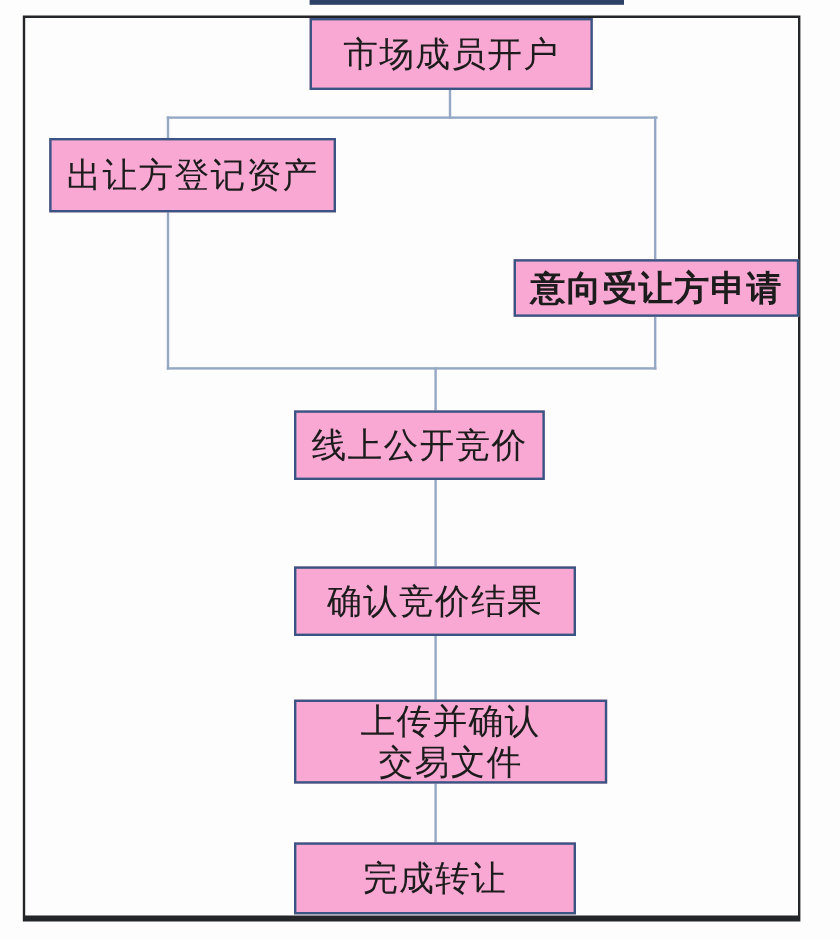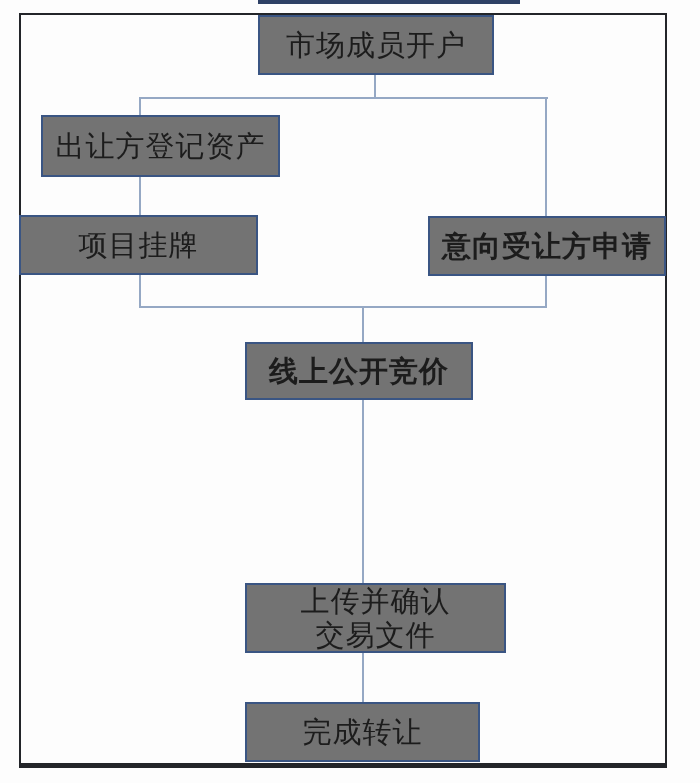--- a/index.html
+++ b/index.html
@@ -43,36 +43,36 @@
   .l-split-bar  {left:139px;top:97px; width:409px;height:2px;}
   .l-left-drop  {left:139px;top:97px; width:2px;  height:211px;}
   .l-right-drop {left:545px;top:97px; width:2px;  height:211px;}
   .l-merge-bar  {left:139px;top:306px;width:408px;height:2px;}
   .l-center-stem{left:362px;top:306px;width:2px;  height:398px;}
   
   .node{
     position:absolute;
     box-sizing:border-box;
     border:2px solid var(--box-border);
-    background:#737373;
+    background:#f9a8d4;
     color:var(--text-color);
     font-size:29px;
     letter-spacing:1px;
     display:flex;align-items:center;justify-content:center;
     text-align:center;
     white-space:pre-line;
     line-height:34px;
     z-index:2;
   }
   .node.bold{font-weight:700;}
   .n1{left:258px;top:15px; width:236px;height:60px;}
   .n2{left:19px; top:115px;width:239px;height:62px;margin-left:22px;}
   .n3{left:19px; top:215px;width:239px;height:60px;}
-  .n4{left:428px;top:216px;width:238px;height:60px;}
-  .n5{left:245px;top:342px;width:228px;height:58px;font-weight:bold;}
+  .n4{left:428px;top:216px;width:238px;height:48px;}
+  .n5{left:245px;top:342px;width:209px;height:58px;}
   .n6{left:245px;top:472px;width:235px;height:58px;}
   .n7{left:245px;top:583px;width:261px;height:70px;}
   .n8{left:245px;top:702px;width:235px;height:60px;}
 </style>
 </head>
 <body>
 
 <div class="canvas">
 
   <div class="top-sliver"></div>
@@ -80,20 +80,20 @@
 
   <div class="line l-top-stem"></div>
   <div class="line l-split-bar"></div>
   <div class="line l-left-drop"></div>
   <div class="line l-right-drop"></div>
   <div class="line l-merge-bar"></div>
   <div class="line l-center-stem"></div>
 
   <div class="node n1">市场成员开户</div>
   <div class="node n2">出让方登记资产</div>
-  <div class="node n3">项目挂牌</div>
   <div class="node n4 bold">意向受让方申请</div>
   <div class="node n5">线上公开竞价</div>
+  <div class="node n6">确认竞价结果</div>
   <div class="node n7">上传并确认
 交易文件</div>
   <div class="node n8">完成转让</div>
 
 </div>
 
 </body></html>

